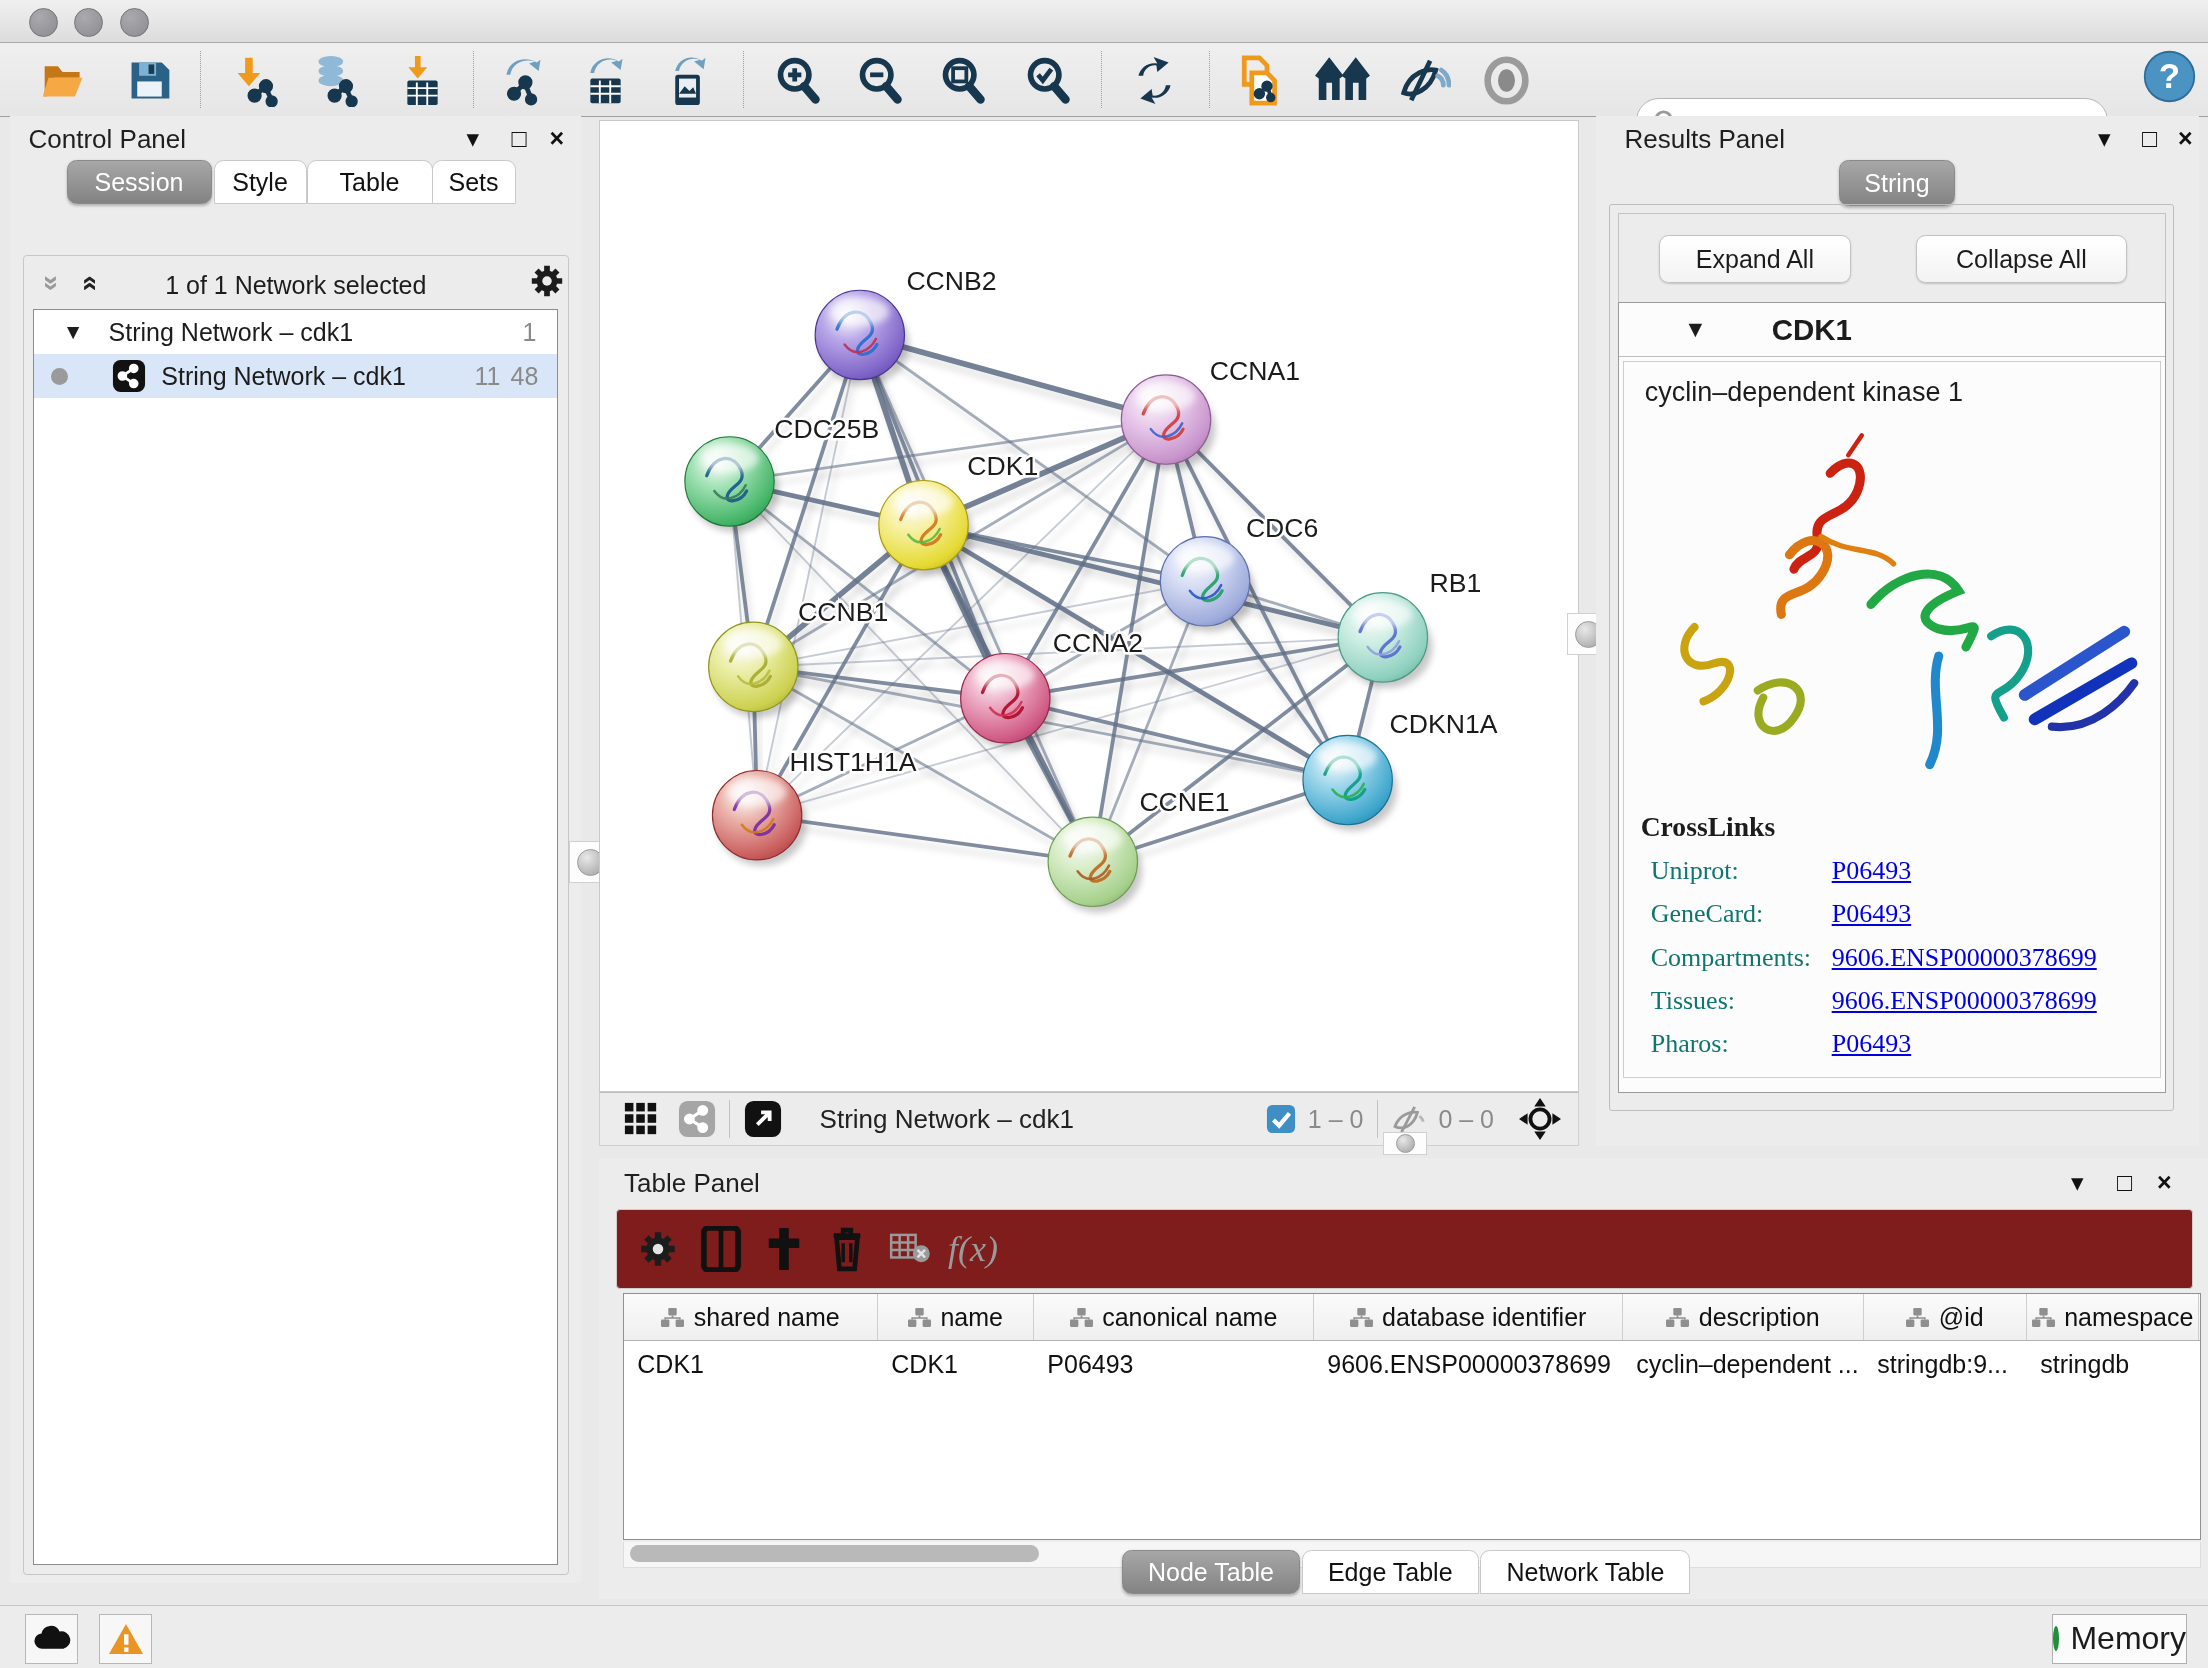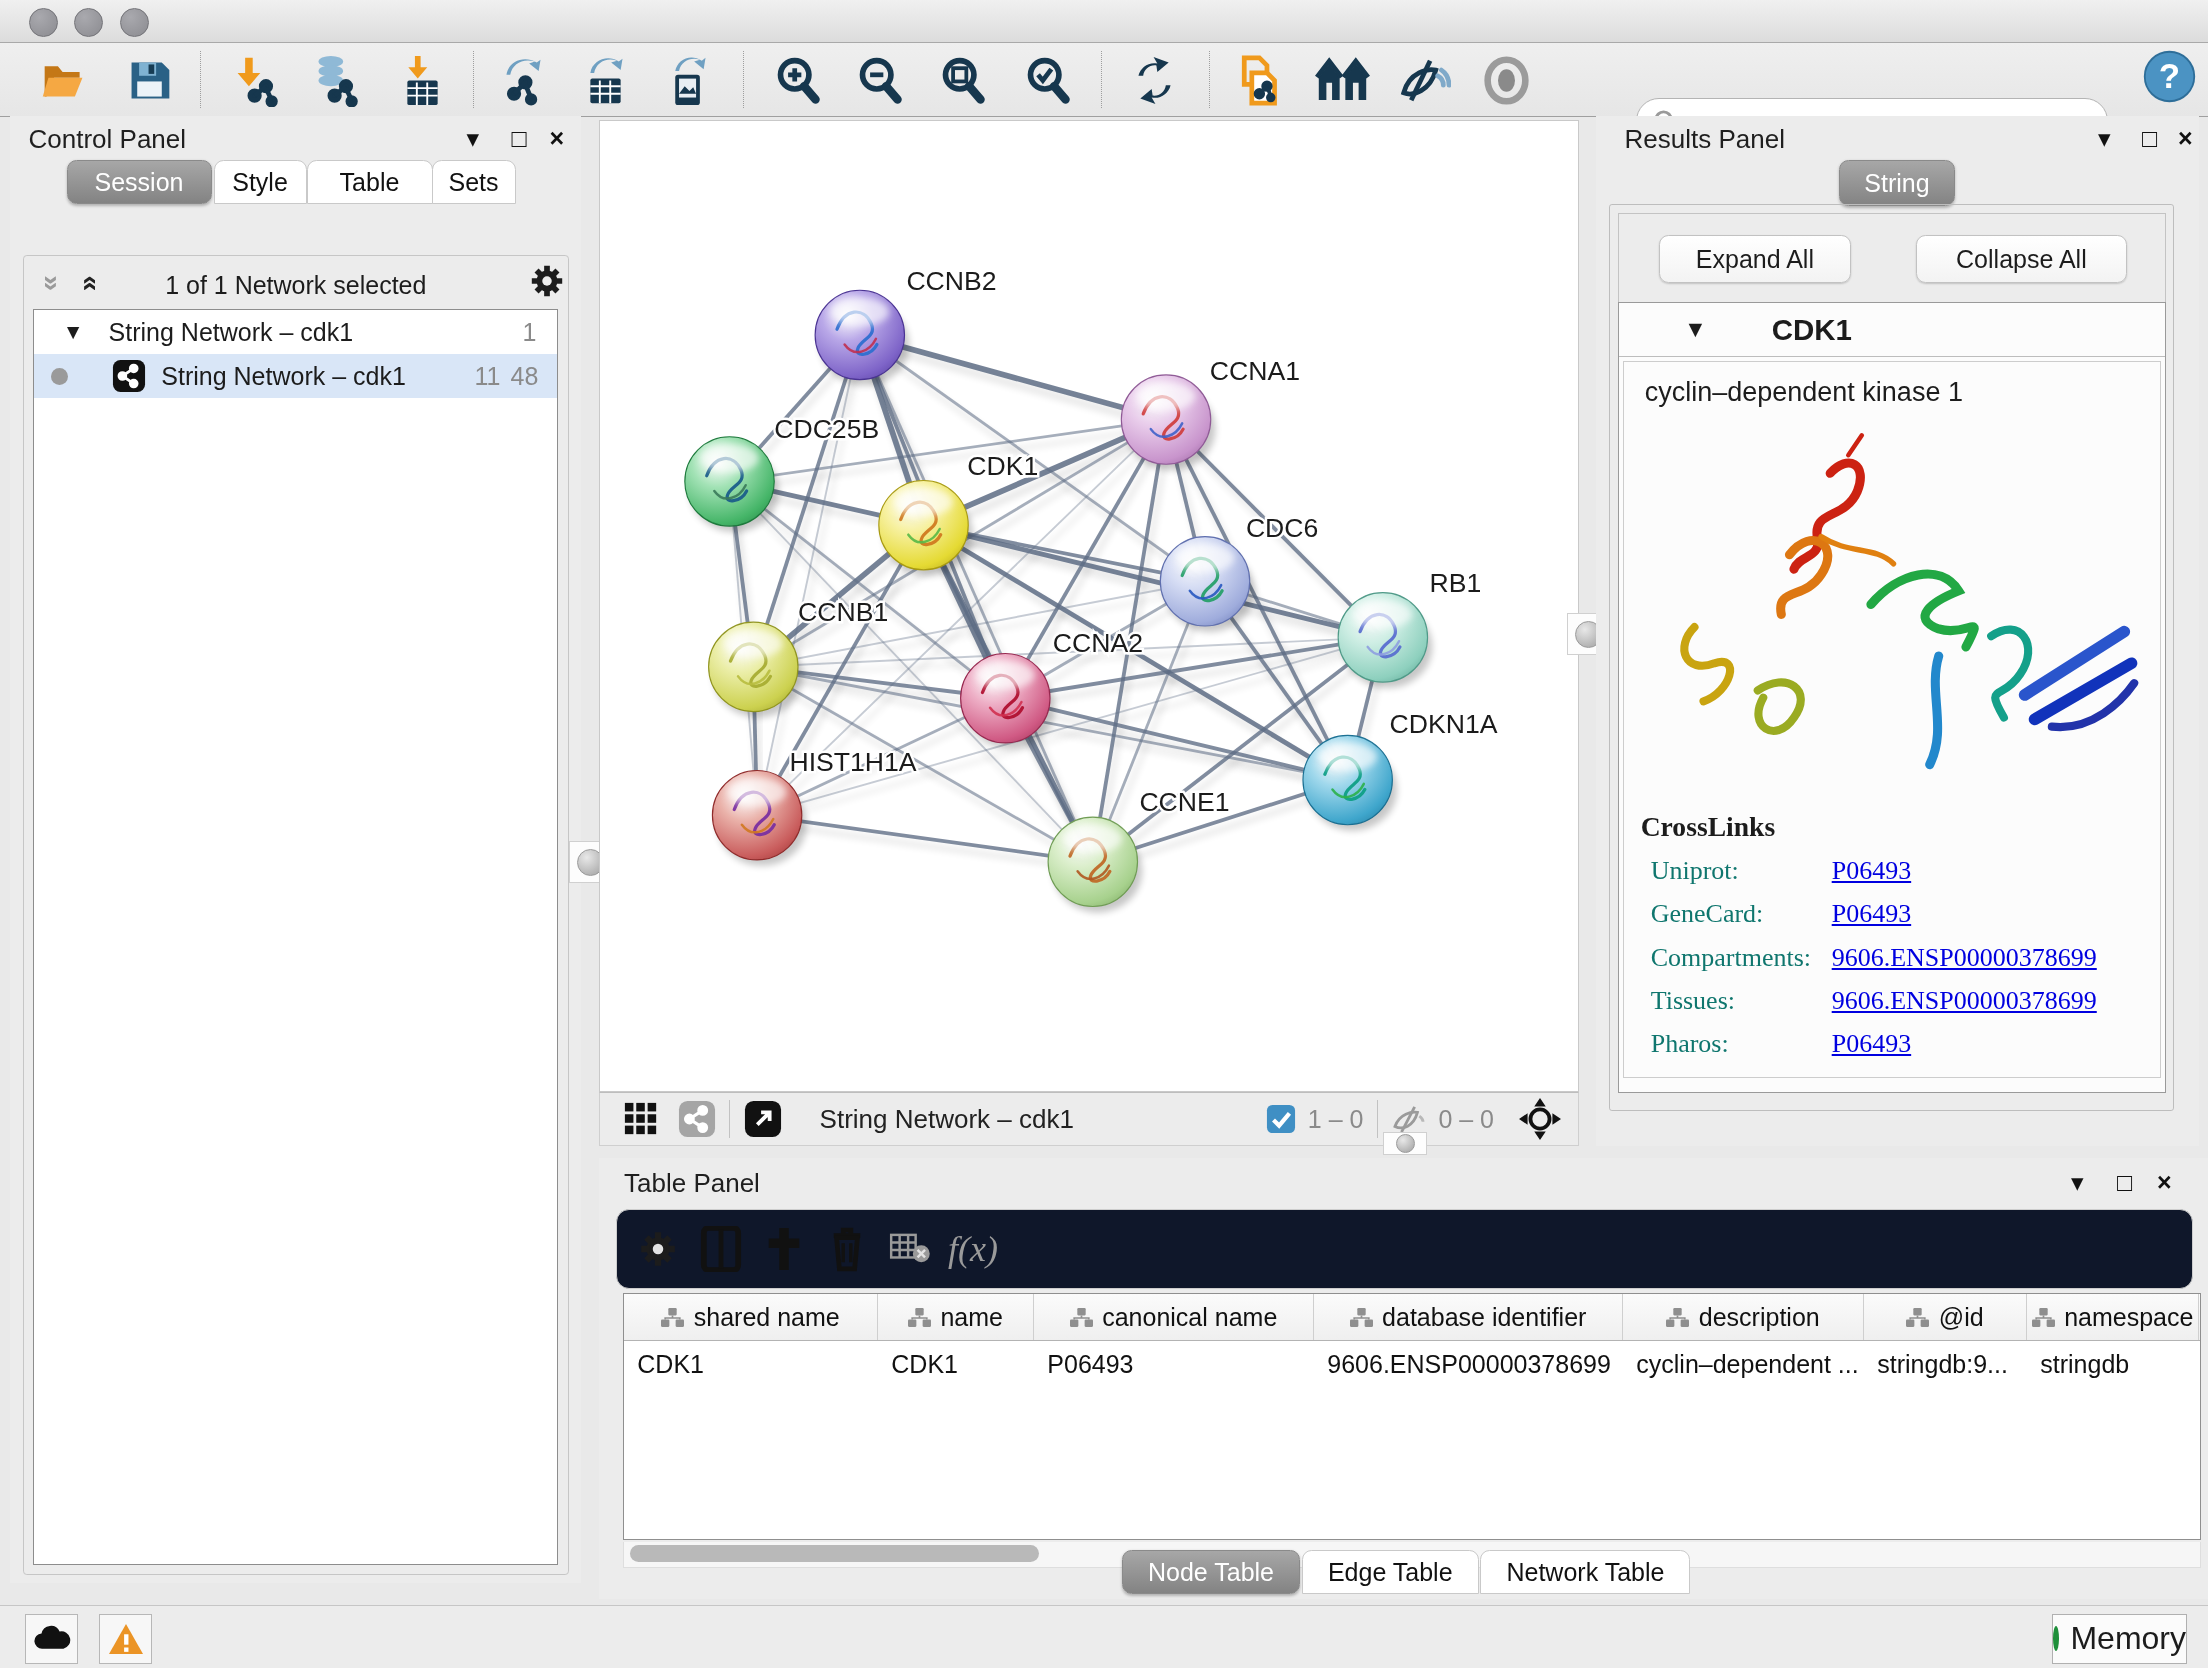--- a/index.html
+++ b/index.html
@@ -67,22 +67,22 @@
   .rp-btnbox{position:absolute;left:7.6px;top:7.6px;width:546px;height:88px;border:1px solid #c3c3c3;}
   .rp-content{position:absolute;left:7.6px;top:97px;width:546px;height:789px;background:#fcfcfc;
     border:1.9px solid #9a9a9a;overflow:hidden;}
   .crosslinks{font-family:"Liberation Serif","DejaVu Serif",serif;}
   .crosslinks .row{display:flex;font-size:26px;margin:13.3px 0 13.3px 27px;}
   .crosslinks .lbl{width:181px;color:#0f766e;}
   .crosslinks a{color:#0000e0;text-decoration:underline;}
 
   
   .tpanel{position:absolute;left:599px;top:1158px;width:1609px;height:441px;background:#ececec;}
-  .tp-toolbar{position:absolute;left:17px;top:51px;width:1575px;height:78px;background:#0f172a;
-    border:1px solid #cdcdcd;border-radius:13px;display:flex;align-items:center;}
+  .tp-toolbar{position:absolute;left:17px;top:51px;width:1575px;height:78px;background:#7f1d1d;
+    border:1px solid #cdcdcd;border-radius:4px;display:flex;align-items:center;}
   .tp-tbtn{width:63px;height:57px;display:flex;align-items:center;justify-content:center;cursor:pointer;}
   .dtable{position:absolute;left:24px;top:135px;width:1576px;height:245px;background:#fff;
     border:1.9px solid #8f8f8f;overflow:hidden;}
   .thead{display:flex;background:linear-gradient(#fbfbfb,#efefef);border-bottom:1.9px solid #b3b3b3;height:46px;}
   .th{display:flex;align-items:center;justify-content:center;gap:9.5px;font-size:25px;color:#111;
     border-right:1px solid #cfcfcf;box-sizing:border-box;overflow:hidden;white-space:nowrap;}
   .trow{display:flex;height:46px;}
   .td{display:flex;align-items:center;font-size:25px;color:#111;padding-left:13.3px;box-sizing:border-box;
     overflow:hidden;white-space:nowrap;}
   .hscroll{position:absolute;left:24px;top:384px;width:1576px;height:25px;background:#f6f6f6;

